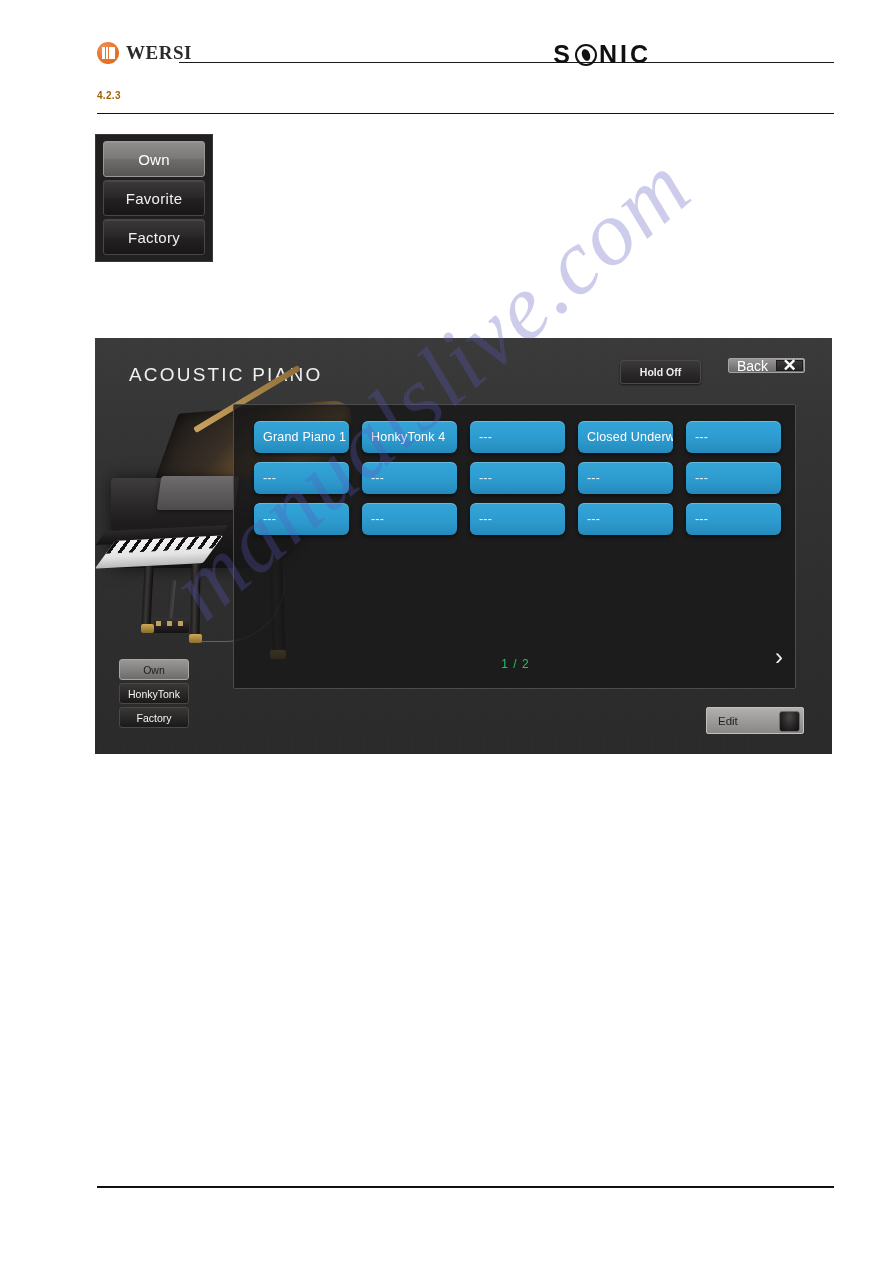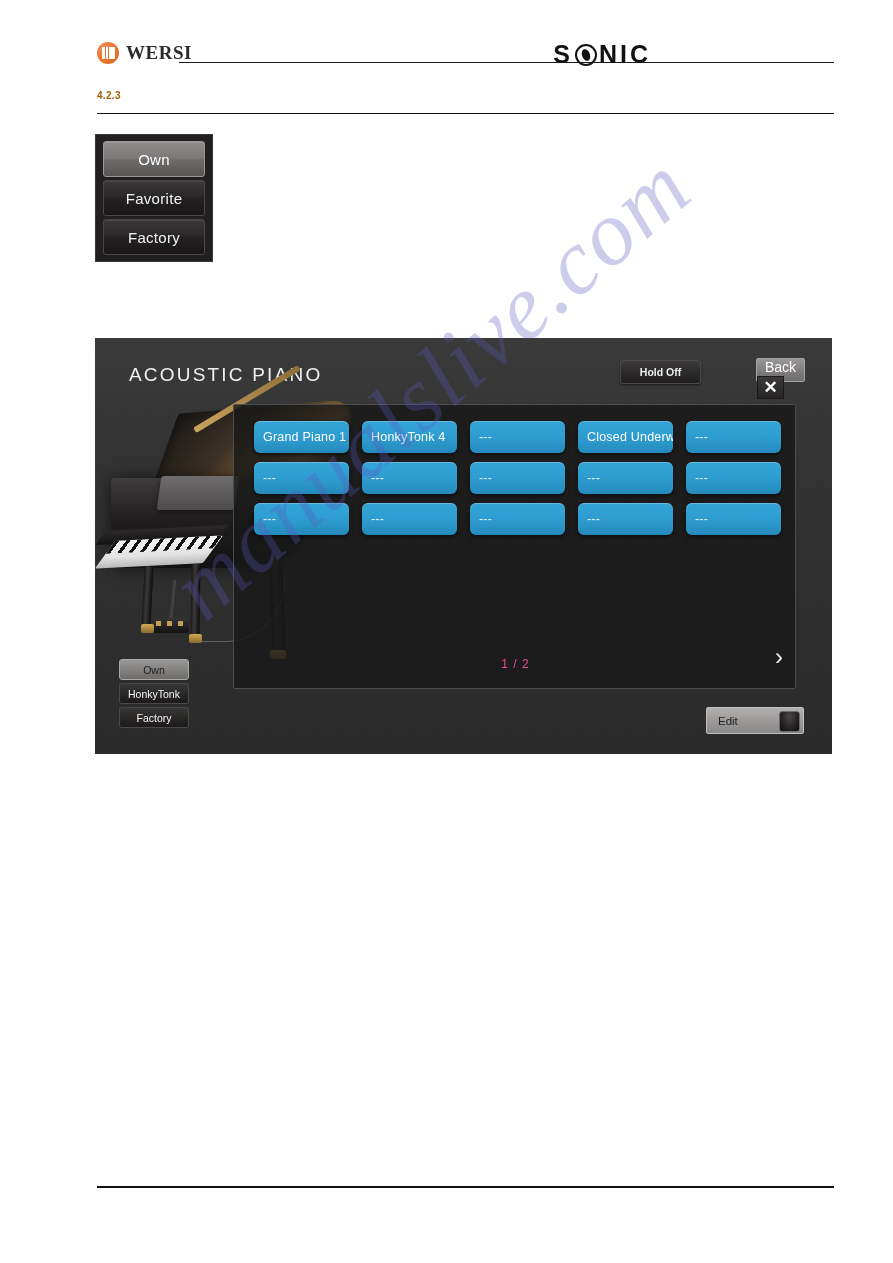--- a/index.html
+++ b/index.html
@@ -191,25 +191,24 @@
     display: flex;
     align-items: center;
     justify-content: center;
     box-shadow: 0 1px 2px rgba(0,0,0,0.55);
   }
   .back-group {
     position: absolute;
     right: 27px; top: 20px;
     display: flex;
     align-items: stretch;
-    height: 24px;
+    height: 15px;
     background: linear-gradient(to bottom, #9a9797 0%, #807d7d 55%, #6e6b6b 100%);
     border: 1px solid #a6a3a3;
     border-radius: 2px;
-    flex-direction: column;
   }
   .back-label {
     width: 47px;
     display: flex;
     align-items: center;
     justify-content: center;
     font-size: 14px;
     color: #ffffff;
   }
   .close-btn {
@@ -369,21 +368,21 @@
     overflow: hidden;
   }
   .sound-btn.empty { color: #e8f6fc; }
 
   .page-indicator {
     position: absolute;
     left: 0; top: 252px;
     width: 563px;
     text-align: center;
     font-size: 12px;
-    color: #ec4899;
+    color: #22c55e;
     letter-spacing: 1px;
   }
   .next-arrow {
     position: absolute;
     right: 12px; top: 240px;
     font-size: 24px;
     color: #eeeeee;
     font-weight: 300;
     line-height: 1;
     font-family: "Liberation Sans", sans-serif;

